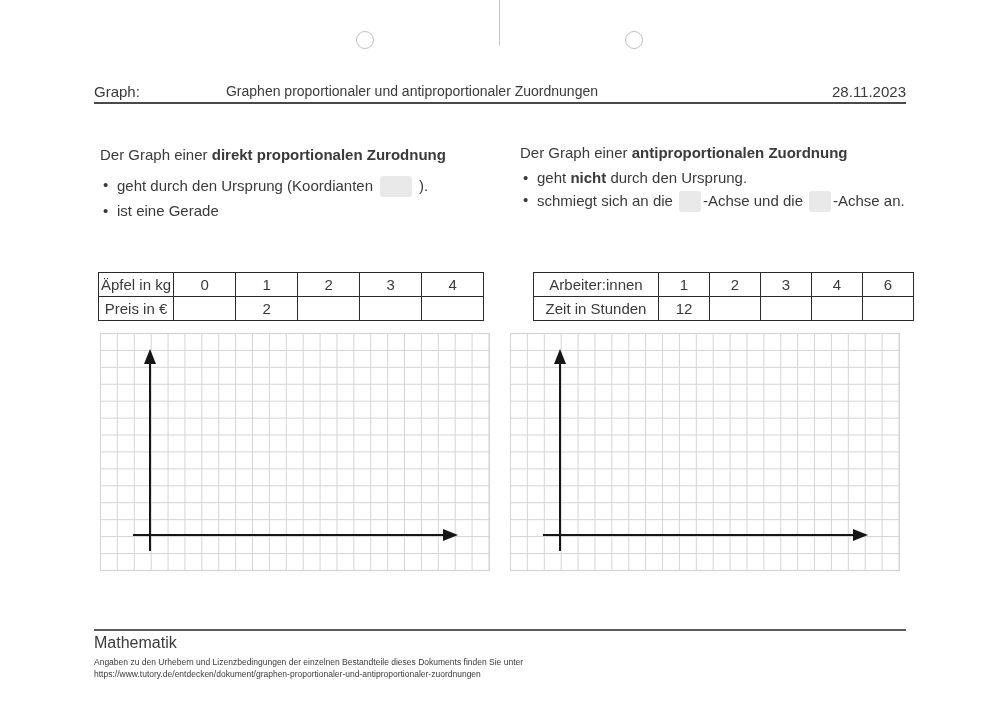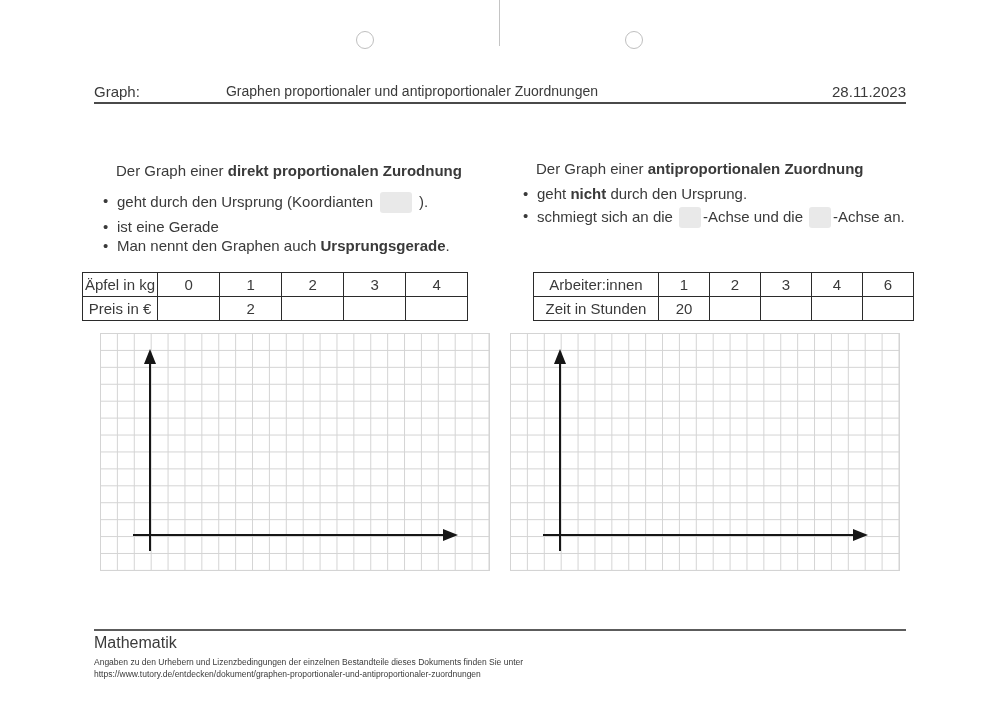--- a/index.html
+++ b/index.html
@@ -16,35 +16,35 @@
   .hdr-title { position:absolute; left:0; top:83px; width:824px; text-align:center; font-size:14px; }
   .hdr-date  { position:absolute; right:94px; top:83px; font-size:15px; }
   .rule { position:absolute; left:94px; width:812px; height:2px; background:#4a4a4a; }
   .rule-top { top:102px; }
   .rule-bottom { top:629px; background:#5c5c5c; }
 
   
   .tblock { position:absolute; width:405px; font-size:15px; line-height:17px; }
   .tblock-left  { left:100px; top:146px; }
   .tblock-right { left:520px; top:144px; }
-  .tb-heading { margin:16px; }
+  .tb-heading { margin:0; }
   .tblock-left  .tb-heading { margin-bottom:13px; }
   .tblock-right .tb-heading { margin-bottom:8px; }
   .bullets { margin:0; padding:0; list-style:none; }
   .bullets li { position:relative; padding-left:17px; margin:0; }
   .bullets li::before { content:"\2022"; position:absolute; left:3px; top:0; }
   .mb5 { margin-bottom:5px !important; }
   .mb3 { margin-bottom:3px !important; }
   .mb2 { margin-bottom:2px !important; }
   .blank-wide { display:inline-block; width:32px; height:21px; background:#e9e9e9; border-radius:3px; vertical-align:-6px; margin:0 7px 0 7px; }
   .blank-sm   { display:inline-block; width:22px; height:21px; background:#e9e9e9; border-radius:3px; vertical-align:-6px; margin:0 2px 0 6px; }
 
   
   .twrap { position:absolute; top:272px; }
-  .twrap-left  { left:82px; }
+  .twrap-left  { left:98px; }
   .twrap-right { left:514px;padding-left:19px; }
   table.wtable { border-collapse:collapse; table-layout:fixed; font-size:15px; color:#3a3a3a; }
   table.wtable td { border:1.6px solid #2b2b2b; height:23px; text-align:center; padding:0 2px; overflow:hidden; white-space:nowrap; }
 
   
   .grid {
     position:absolute; top:333px; width:389px; height:237px;
     background-image:
       linear-gradient(to right,  #d4d4d4 1px, transparent 1px),
       linear-gradient(to bottom, #d4d4d4 1px, transparent 1px);
@@ -76,21 +76,20 @@
   <div class="hdr-name">Graph:</div>
   <div class="hdr-title">Graphen proportionaler und antiproportionaler Zuordnungen</div>
   <div class="hdr-date">28.11.2023</div>
   <div class="rule rule-top"></div>
 
   <div class="tblock tblock-left">
     <p class="tb-heading"><span>Der Graph einer </span><b>direkt proportionalen Zurodnung</b></p>
     <ul class="bullets">
       <li class="mb5"><span>geht durch den Ursprung (Koordianten</span><span class="blank-wide"></span><span>).</span></li>
       <li class="mb2"><span>ist eine Gerade</span></li>
-      <li><span>Man nennt den Graphen auch </span><b>Ursprungsgerade</b><span>.</span></li>
     </ul>
   </div>
 
   <div class="tblock tblock-right">
     <p class="tb-heading"><span>Der Graph einer </span><b>antiproportionalen Zuordnung</b></p>
     <ul class="bullets">
       <li class="mb5"><span>geht </span><b>nicht</b><span> durch den Ursprung.</span></li>
       <li class="mb3"><span>schmiegt sich an die</span><span class="blank-sm"></span><span>-Achse und die</span><span class="blank-sm"></span><span>-Achse an.</span></li>
     </ul>
   </div>
@@ -140,21 +139,21 @@
           <tr>
         <td>Arbeiter:innen</td>
         <td>1</td>
         <td>2</td>
         <td>3</td>
         <td>4</td>
         <td>6</td>
       </tr>
       <tr>
         <td>Zeit in Stunden</td>
-        <td>20</td>
+        <td>12</td>
         <td></td>
         <td></td>
         <td></td>
         <td></td>
       </tr>
     </tbody>
       </table>
   </div>
 
   <div class="grid grid-left">

